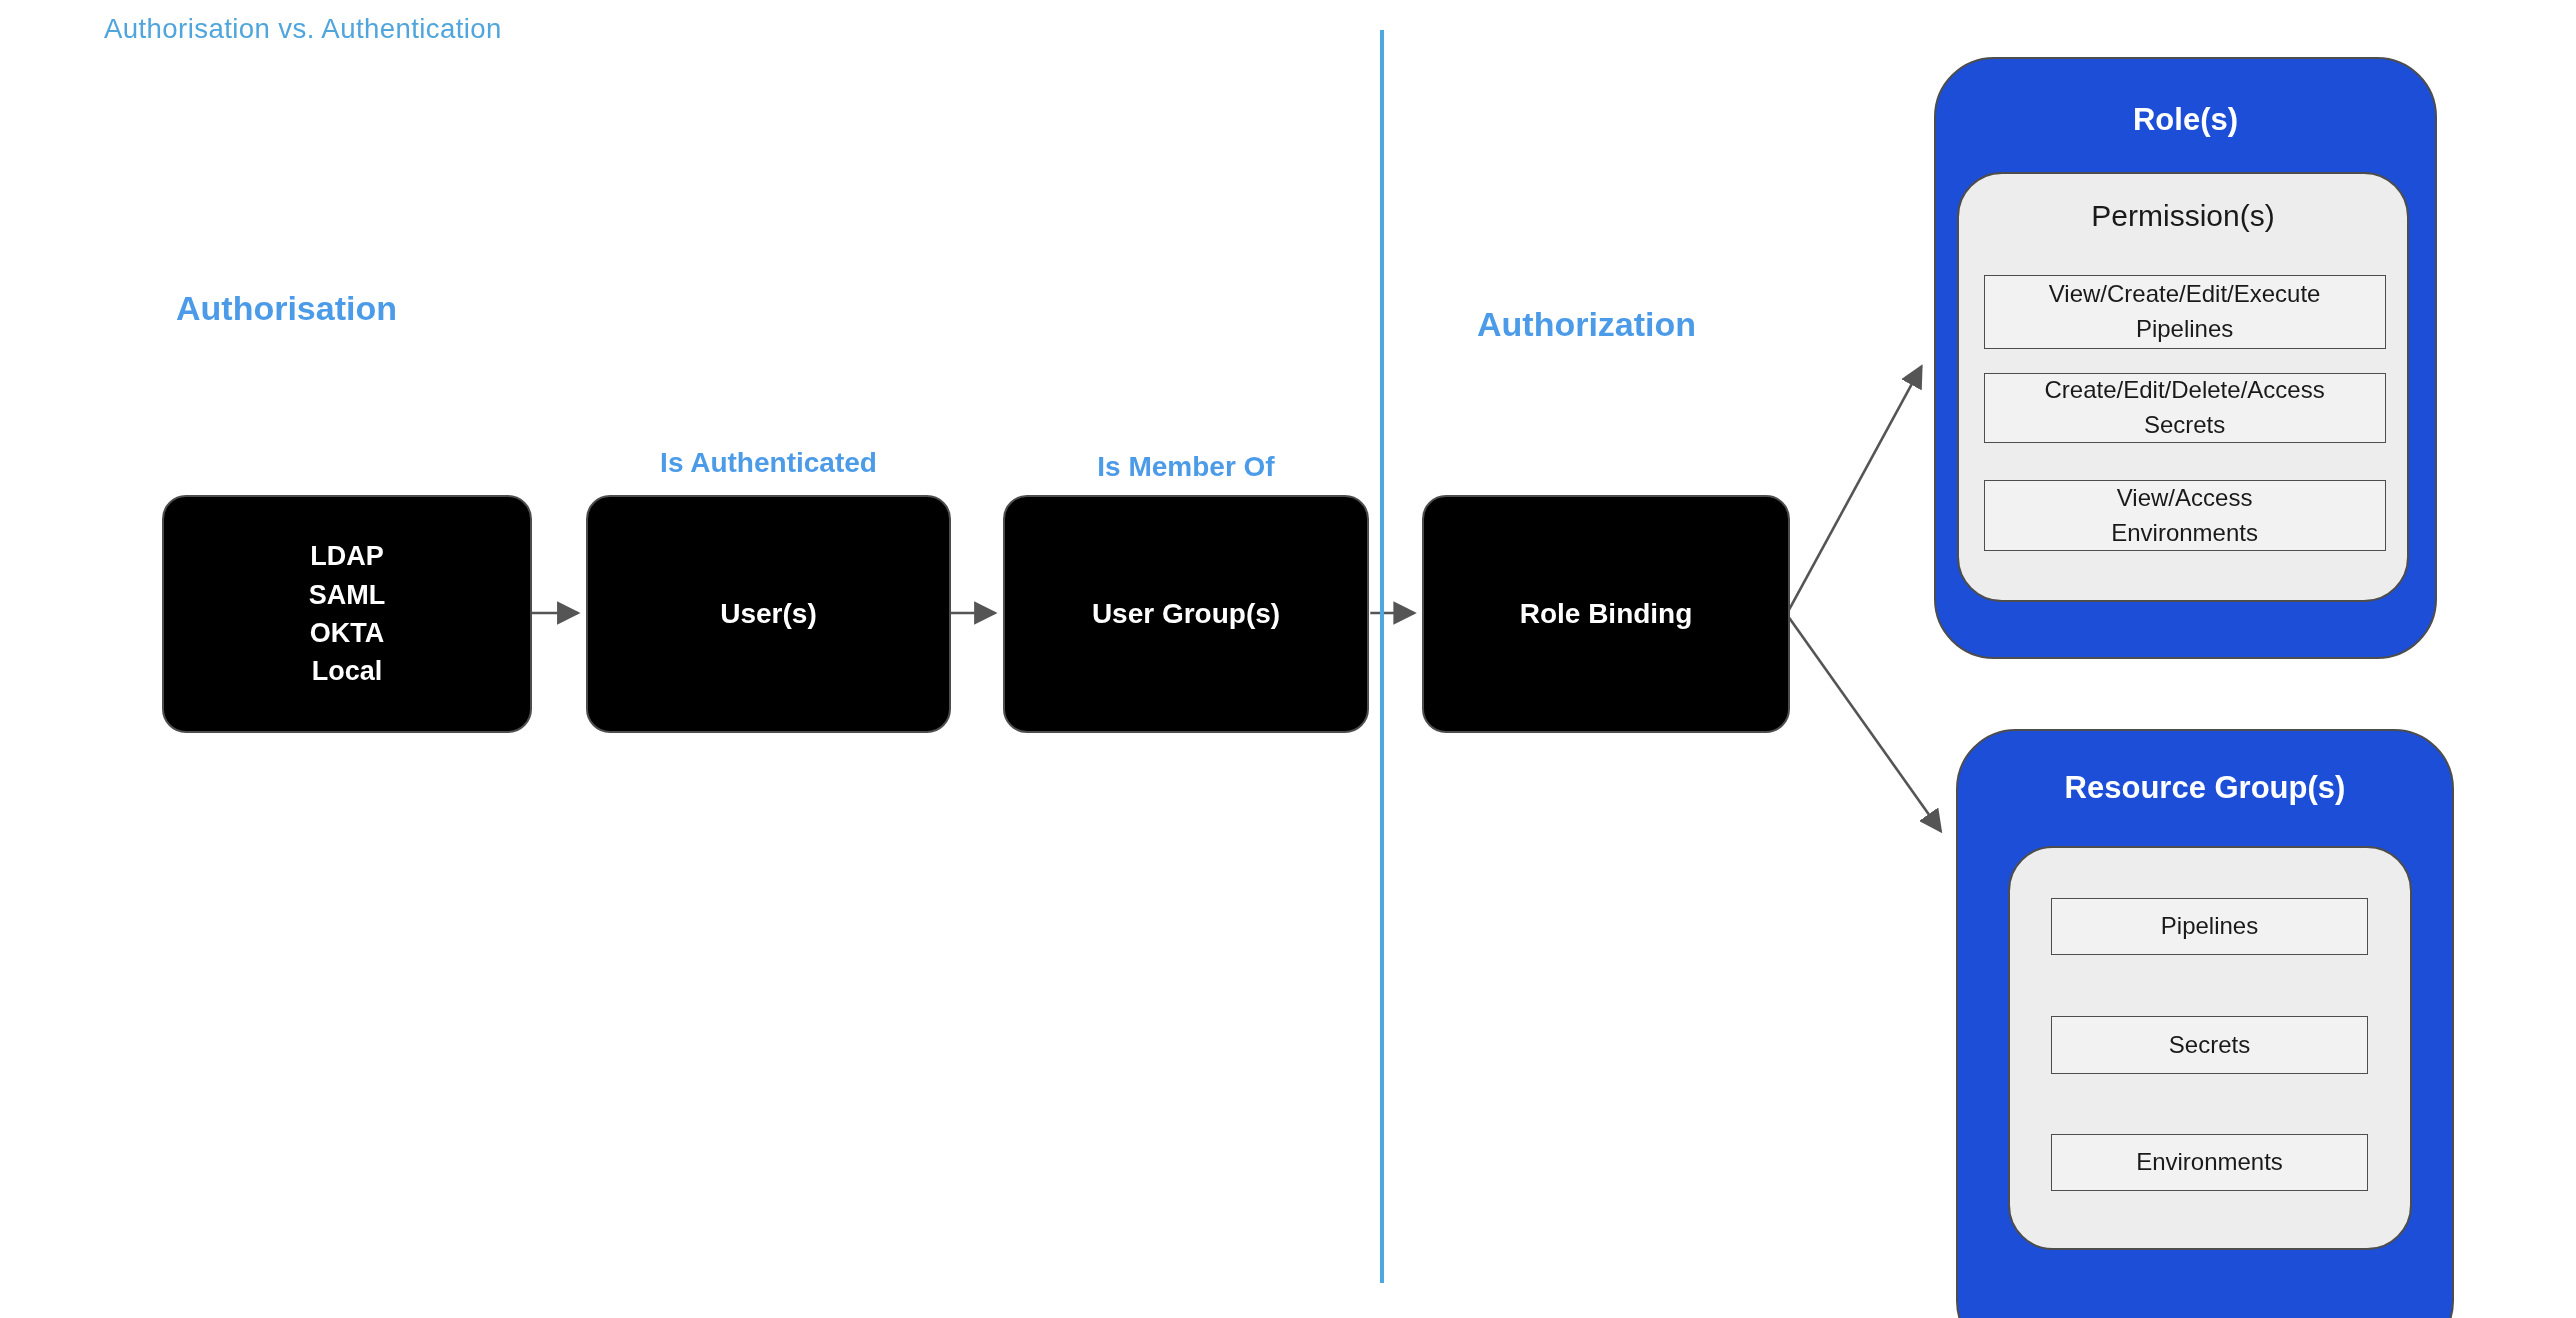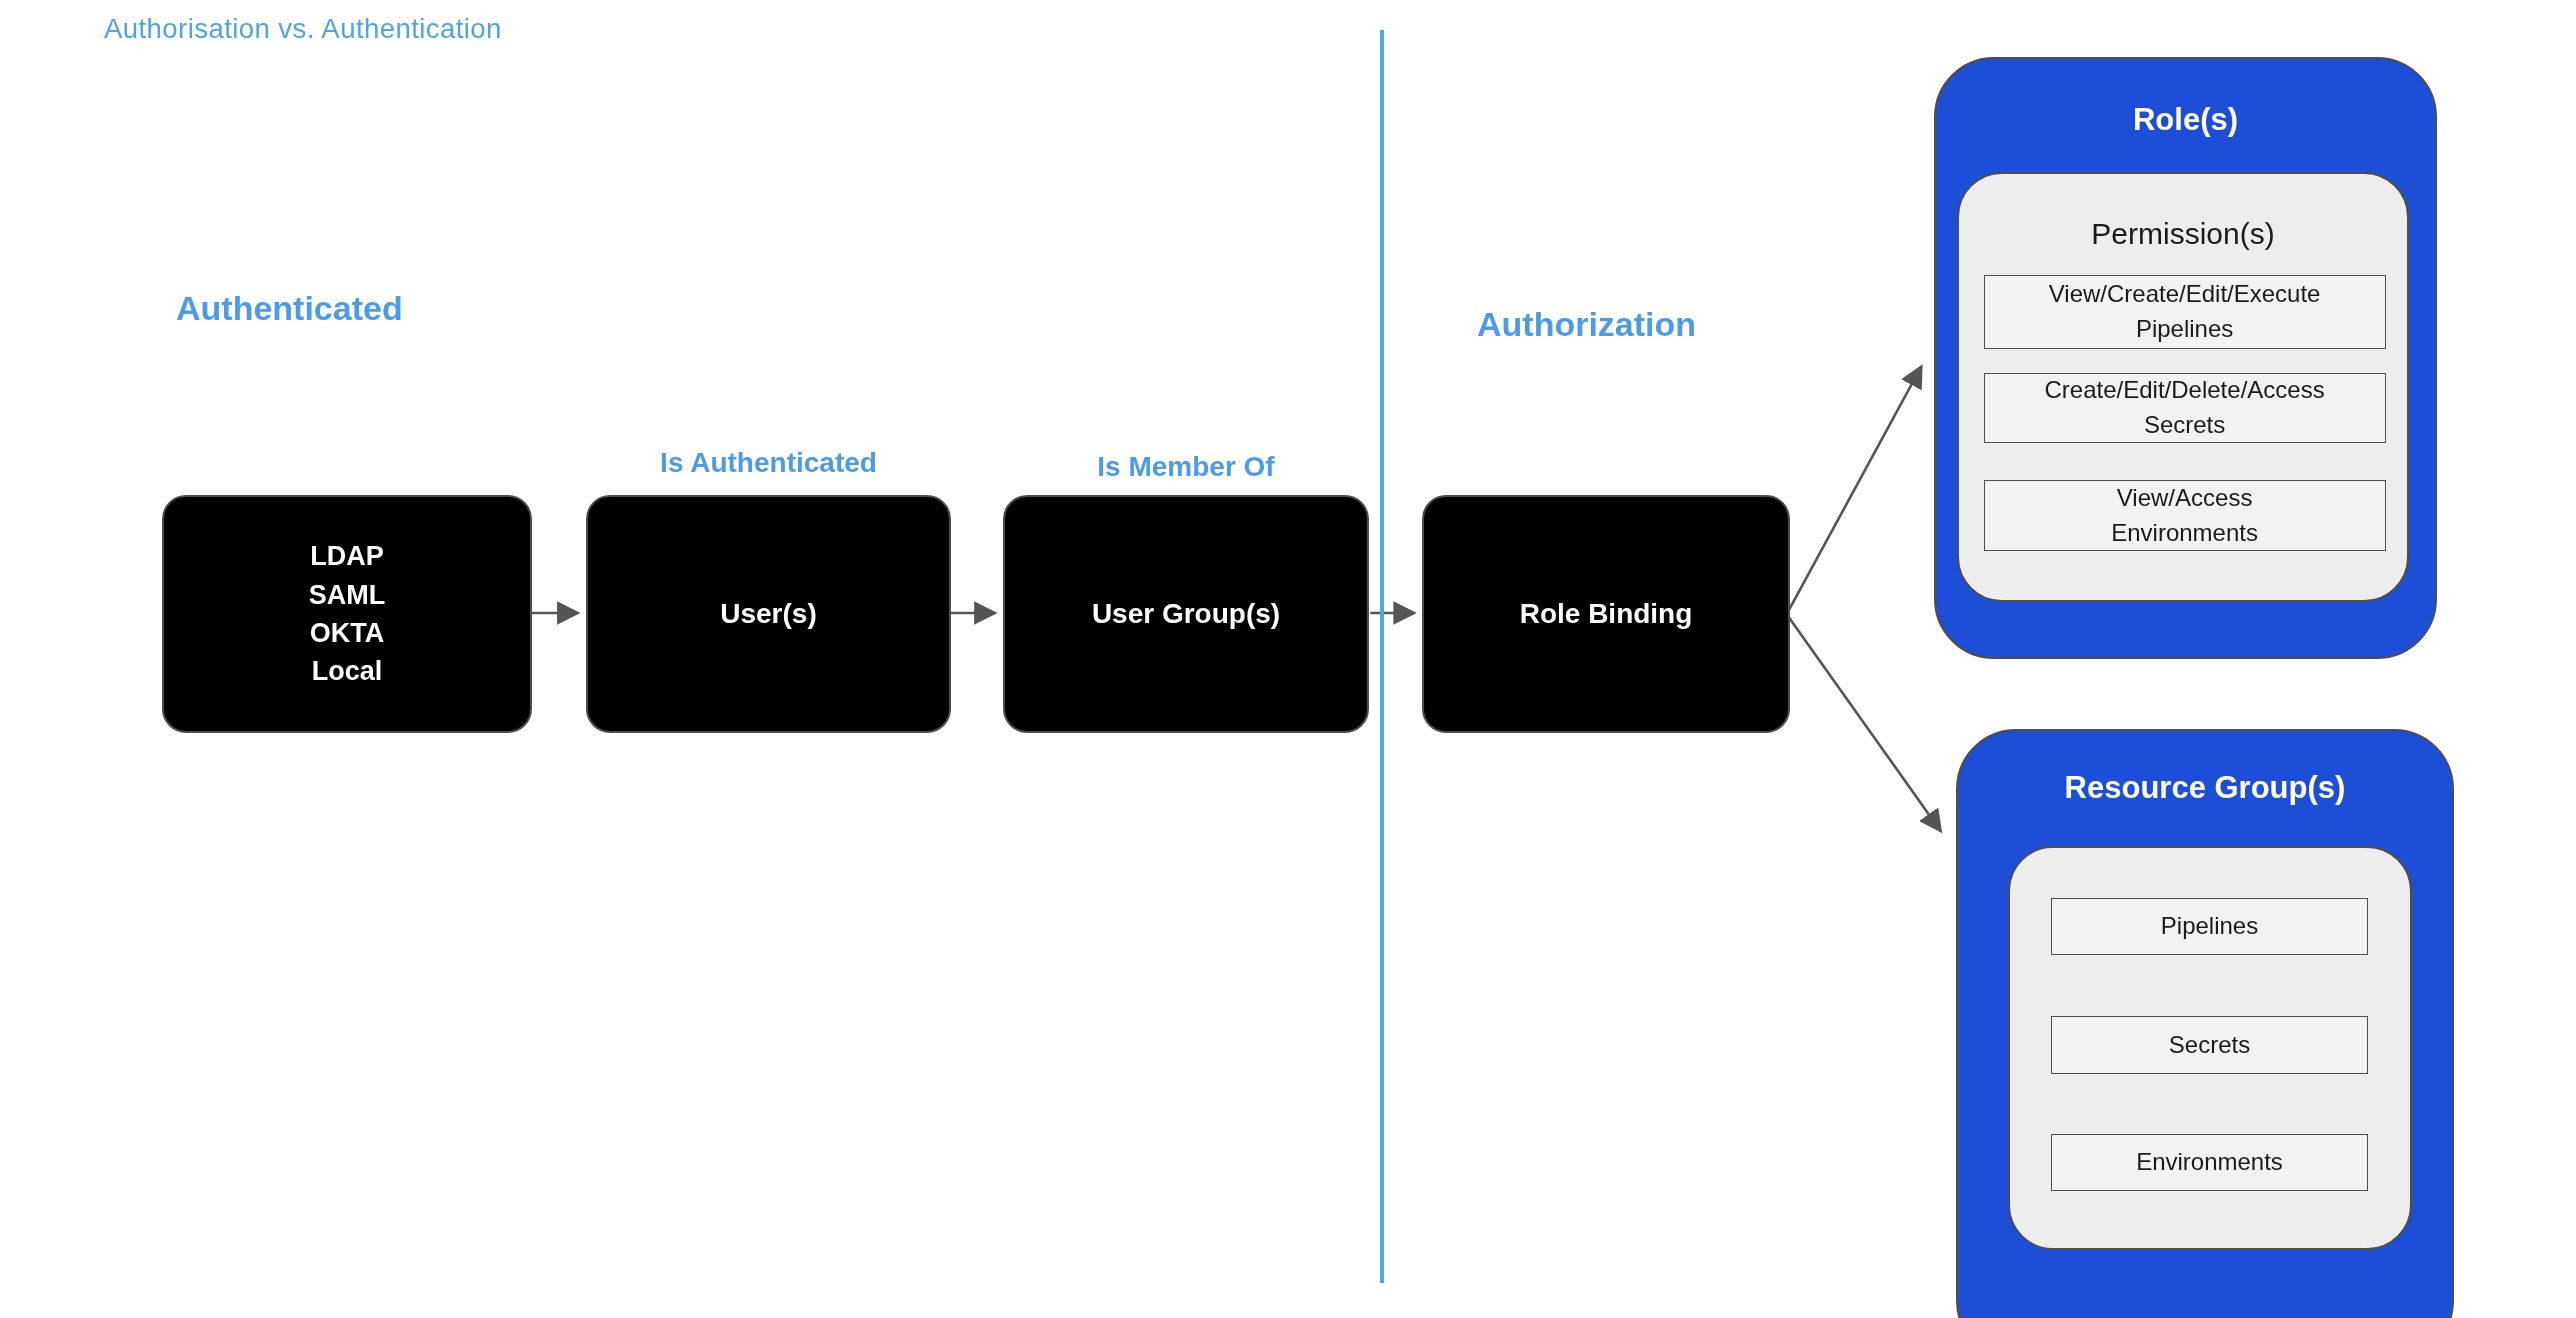--- a/index.html
+++ b/index.html
@@ -126,21 +126,21 @@
     </defs>
     <line x1="714" y1="823" x2="776" y2="823" stroke="#555555" stroke-width="3.5" marker-end="url(#ah)"></line>
     <line x1="1277" y1="823" x2="1336" y2="823" stroke="#555555" stroke-width="3.5" marker-end="url(#ah)"></line>
     <line x1="1840" y1="823" x2="1899" y2="823" stroke="#555555" stroke-width="3.5" marker-end="url(#ah)"></line>
     <line x1="2400" y1="823" x2="2580" y2="492" stroke="#555555" stroke-width="3.5" marker-end="url(#ah)"></line>
     <line x1="2400" y1="826" x2="2606" y2="1116" stroke="#555555" stroke-width="3.5" marker-end="url(#ah)"></line>
   </svg>
 
   <div class="abs page-title">Authorisation vs. Authentication</div>
 
-  <div class="abs section-heading heading-authentication">Authenticated</div>
+  <div class="abs section-heading heading-authentication">Authorisation</div>
   <div class="abs section-heading heading-authorization">Authorization</div>
 
   <div class="abs divider"></div>
 
   <div class="abs edge-label" style="left:586px; top:447px; width:365px;">Is Authenticated</div>
   <div class="abs edge-label" style="left:1003px; top:451px; width:366px;">Is Member Of</div>
 
   <div class="abs blue-box row-box" style="left:162px; width:370px;">
     <div class="identity-lines">LDAP
 SAML
@@ -156,21 +156,21 @@
     <div>User Group(s)</div>
   </div>
 
   <div class="abs blue-box row-box" style="left:1422px; width:368px;">
     <div>Role Binding</div>
   </div>
 
   <div class="abs big-container" style="left:1934px; top:57px; width:503px; height:602px;">
     <div class="container-title" style="top:43px;">Role(s)</div>
     <div class="inner-panel" style="left:21px; top:113px; width:452px; height:430px;">
-      <div class="panel-title" style="top:43px;">Permission(s)</div>
+      <div class="panel-title" style="top:25px;">Permission(s)</div>
       <div class="item-box" style="left:24.6px; top:101px; width:402px; height:74px;">View/Create/Edit/Execute
 Pipelines</div>
       <div class="item-box" style="left:24.6px; top:199px; width:402px; height:70px;">Create/Edit/Delete/Access
 Secrets</div>
       <div class="item-box" style="left:24.6px; top:306px; width:402px; height:71px;">View/Access
 Environments</div>
     </div>
   </div>
 
   <div class="abs big-container" style="left:1956px; top:729px; width:498px; height:632px;">

